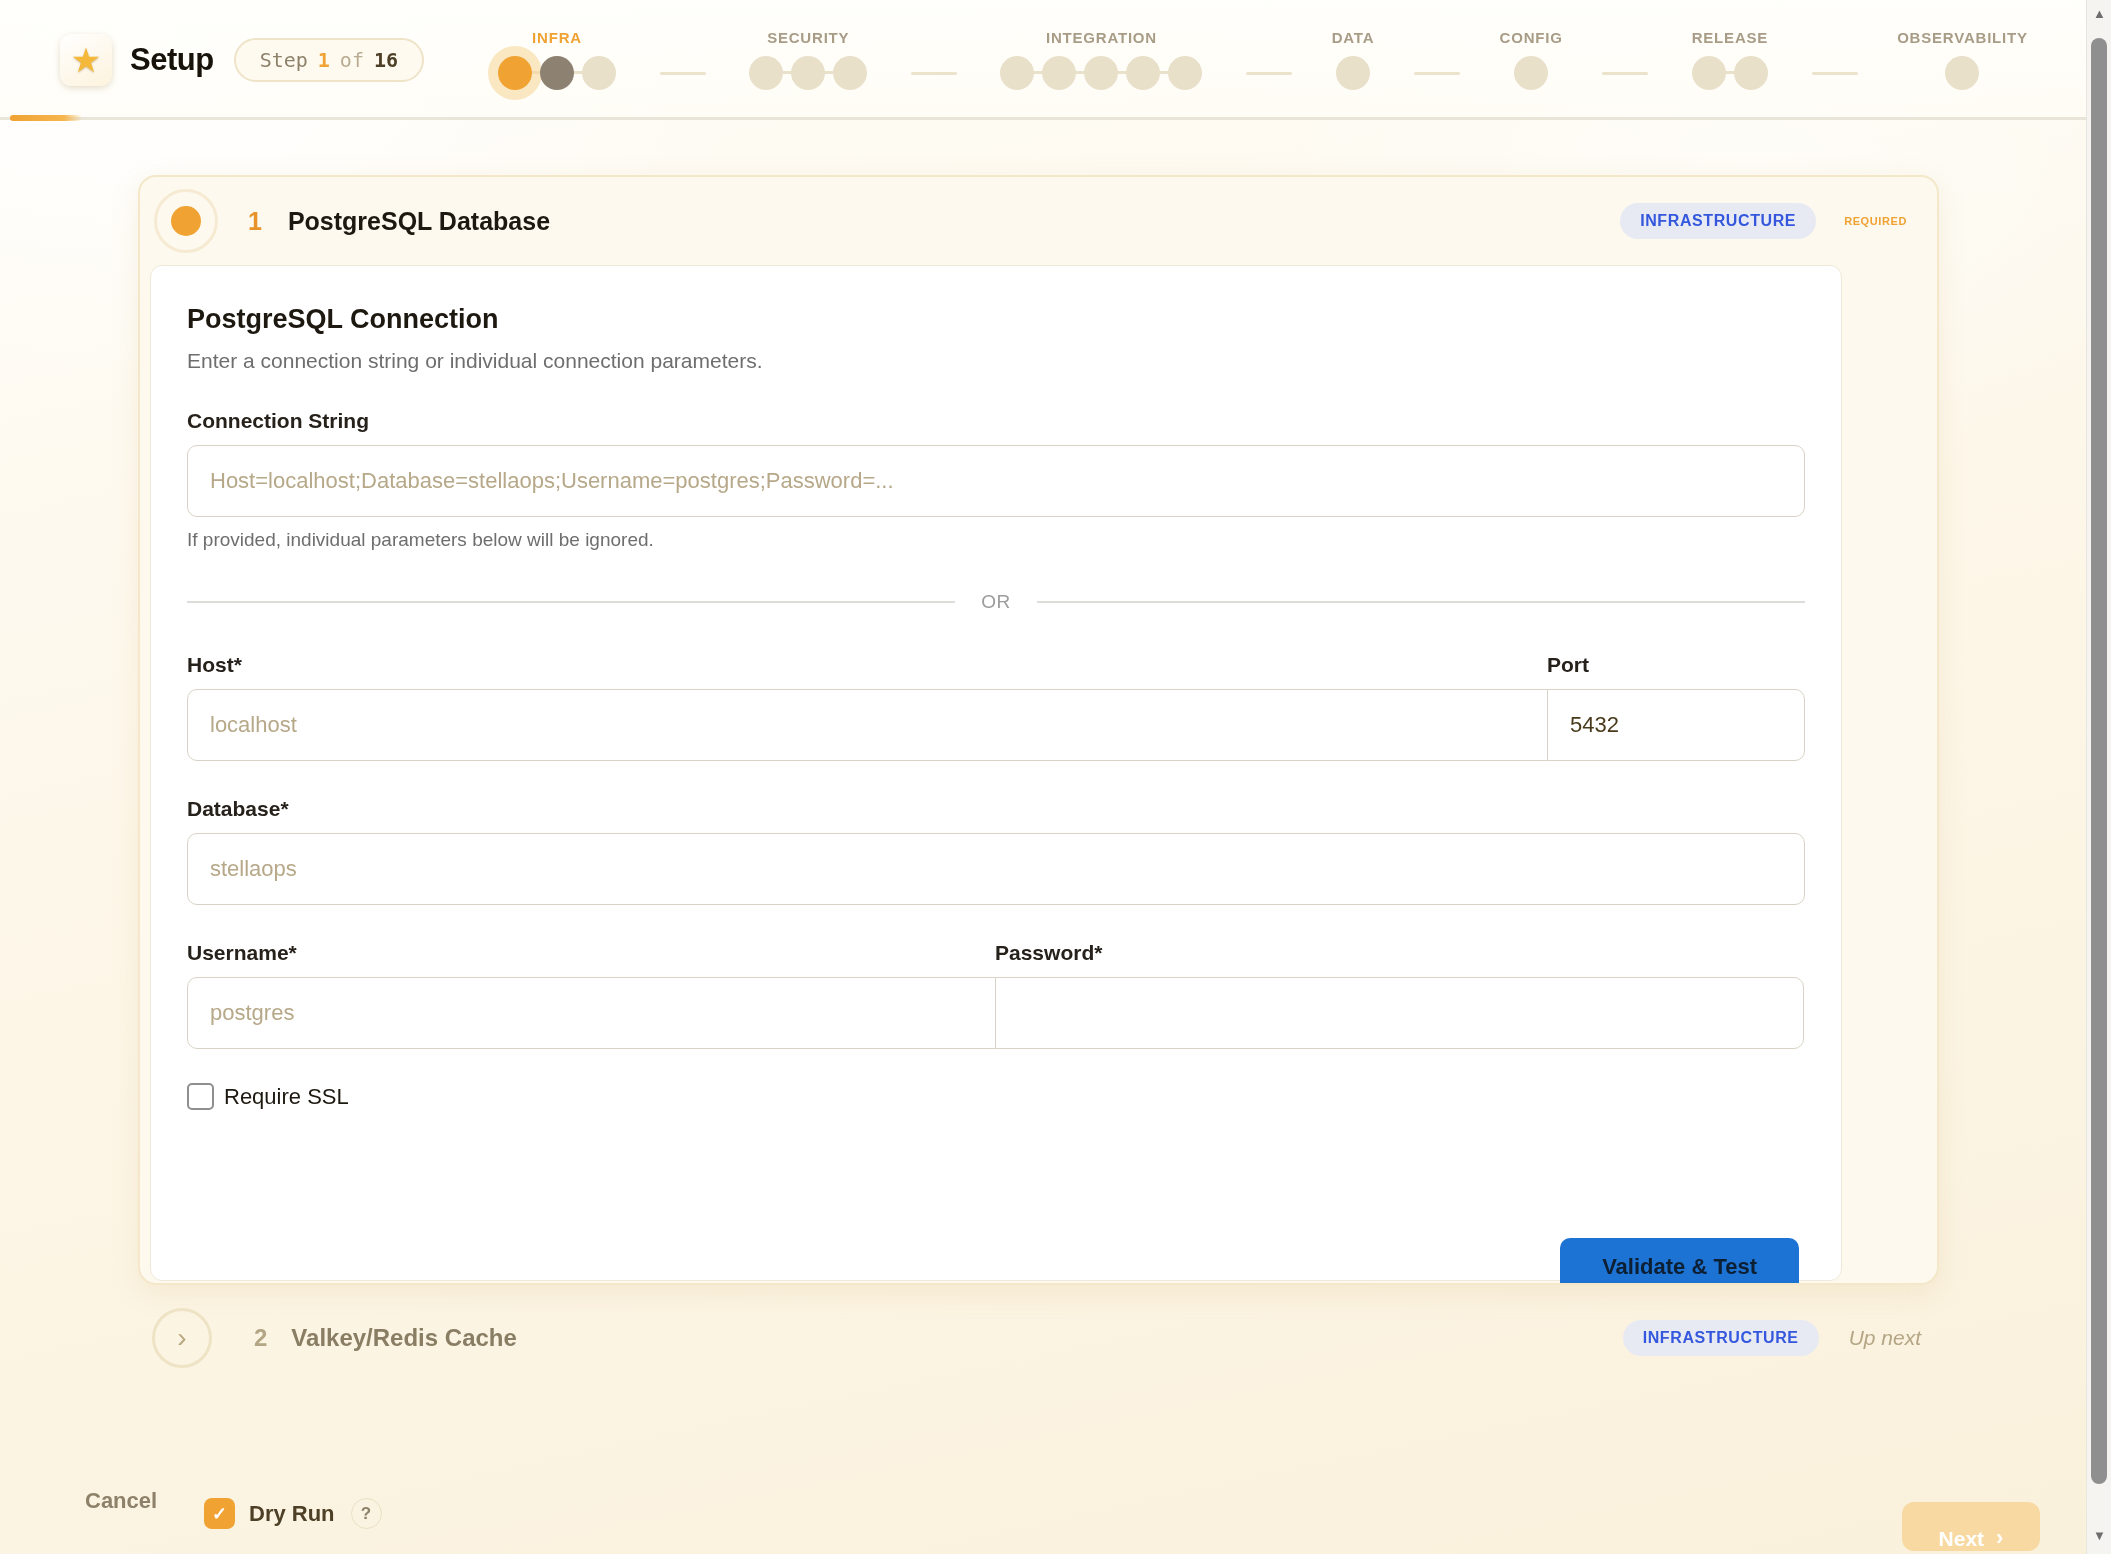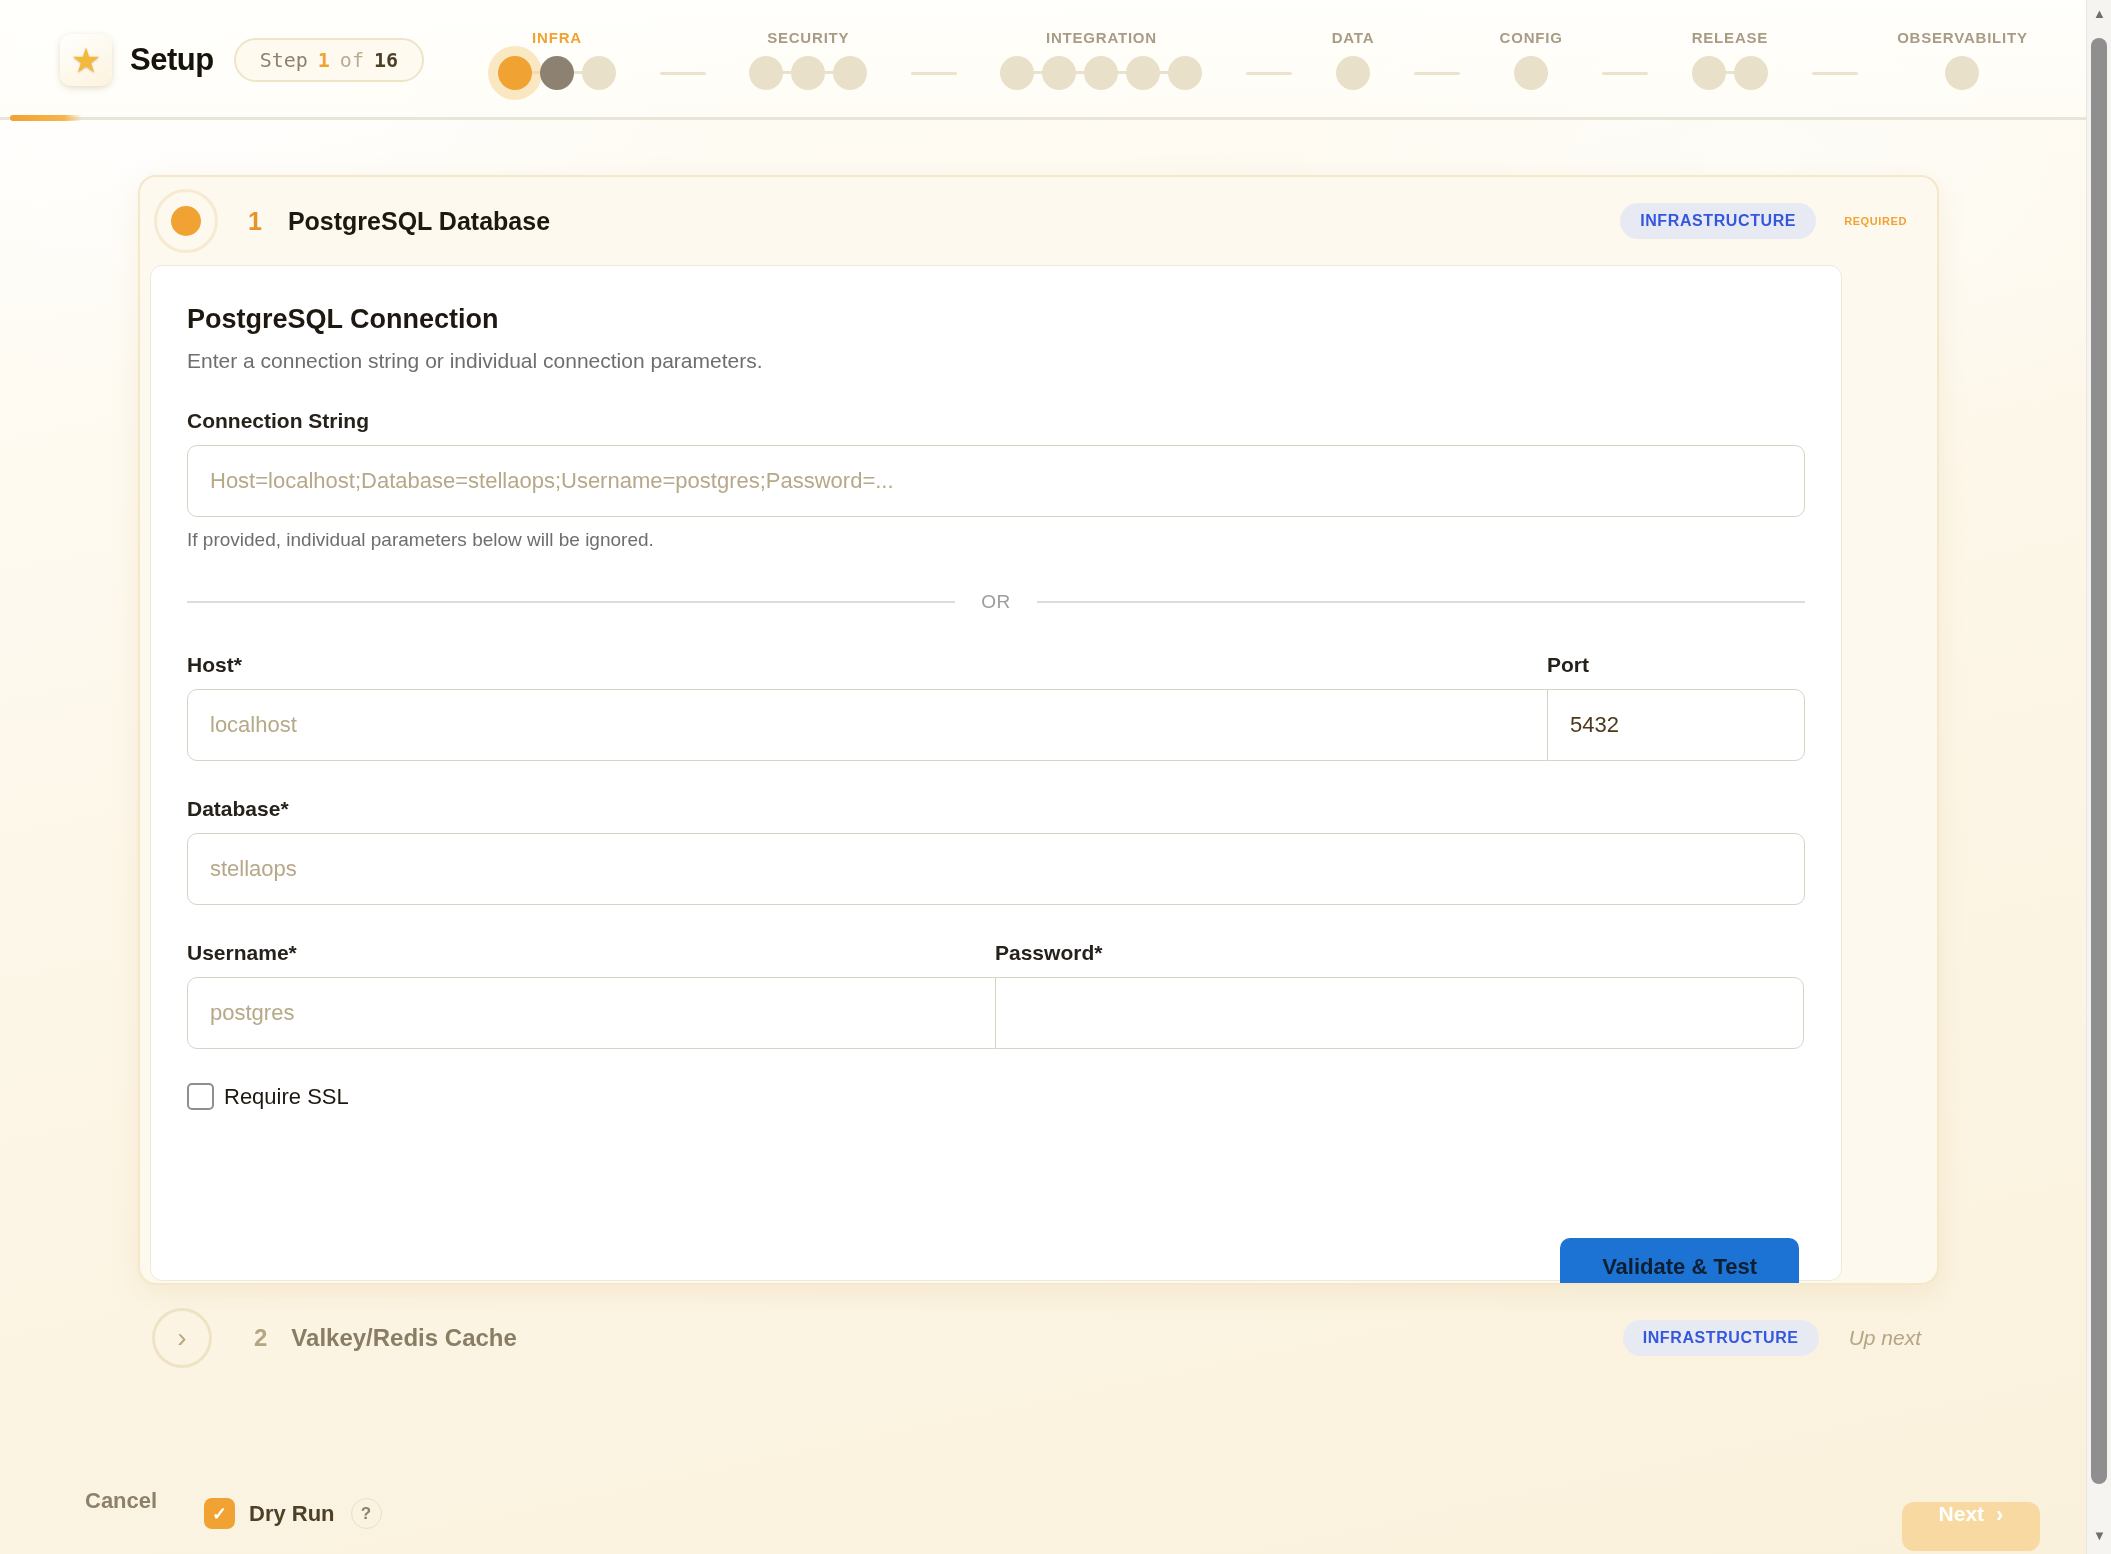--- a/index.html
+++ b/index.html
@@ -103,21 +103,21 @@
   .dryrun { position:absolute; left:204px; top:1498px; display:flex; align-items:center; }
   .dr-check { width:31px; height:31px; border-radius:8px; background:var(--accent-orange,#f0a232);
     display:flex; align-items:center; justify-content:center; color:#fff; font-size:18px; font-weight:bold; cursor:pointer; }
   .dr-label { margin-left:14px; font-size:22px; font-weight:bold; color:#4d4026; }
   .help-badge { margin-left:16px; width:31px; height:31px; border-radius:50%; background:#faf3e1;
     border:1px solid #ebdfc3; color:#8d8169; font-size:17px; font-weight:bold;
     display:flex; align-items:center; justify-content:center; cursor:pointer; }
   .next-btn { position:absolute; left:1902px; top:1502px; width:138px; height:49px;
     background:var(--next-disabled-bg,#f8d9a2); border:none; border-radius:12px; color:#ffffff;
     font-family:"Liberation Sans",sans-serif; font-size:21px; font-weight:bold;
-    display:flex; align-items:flex-start; justify-content:center; gap:12px; }
+    display:flex; align-items:flex-end; justify-content:center; gap:12px; }
   .next-chev { font-size:22px; font-weight:bold; }
 
   
   .scroll-track { position:absolute; right:0; top:0; width:25px; height:1554px; background:#f6f4f1; border-left:1px solid #e8e6e1; }
   .scroll-thumb { position:absolute; left:4px; top:38px; width:16px; height:1446px; background:#8f8f8f; border-radius:8px; }
   .scroll-arrow { position:absolute; left:0; width:25px; text-align:center; color:#6e6e6e; font-size:13px; cursor:pointer; }
   .scroll-arrow.up { top:6px; }
   .scroll-arrow.down { top:1528px; }
 </style>
 </head>

